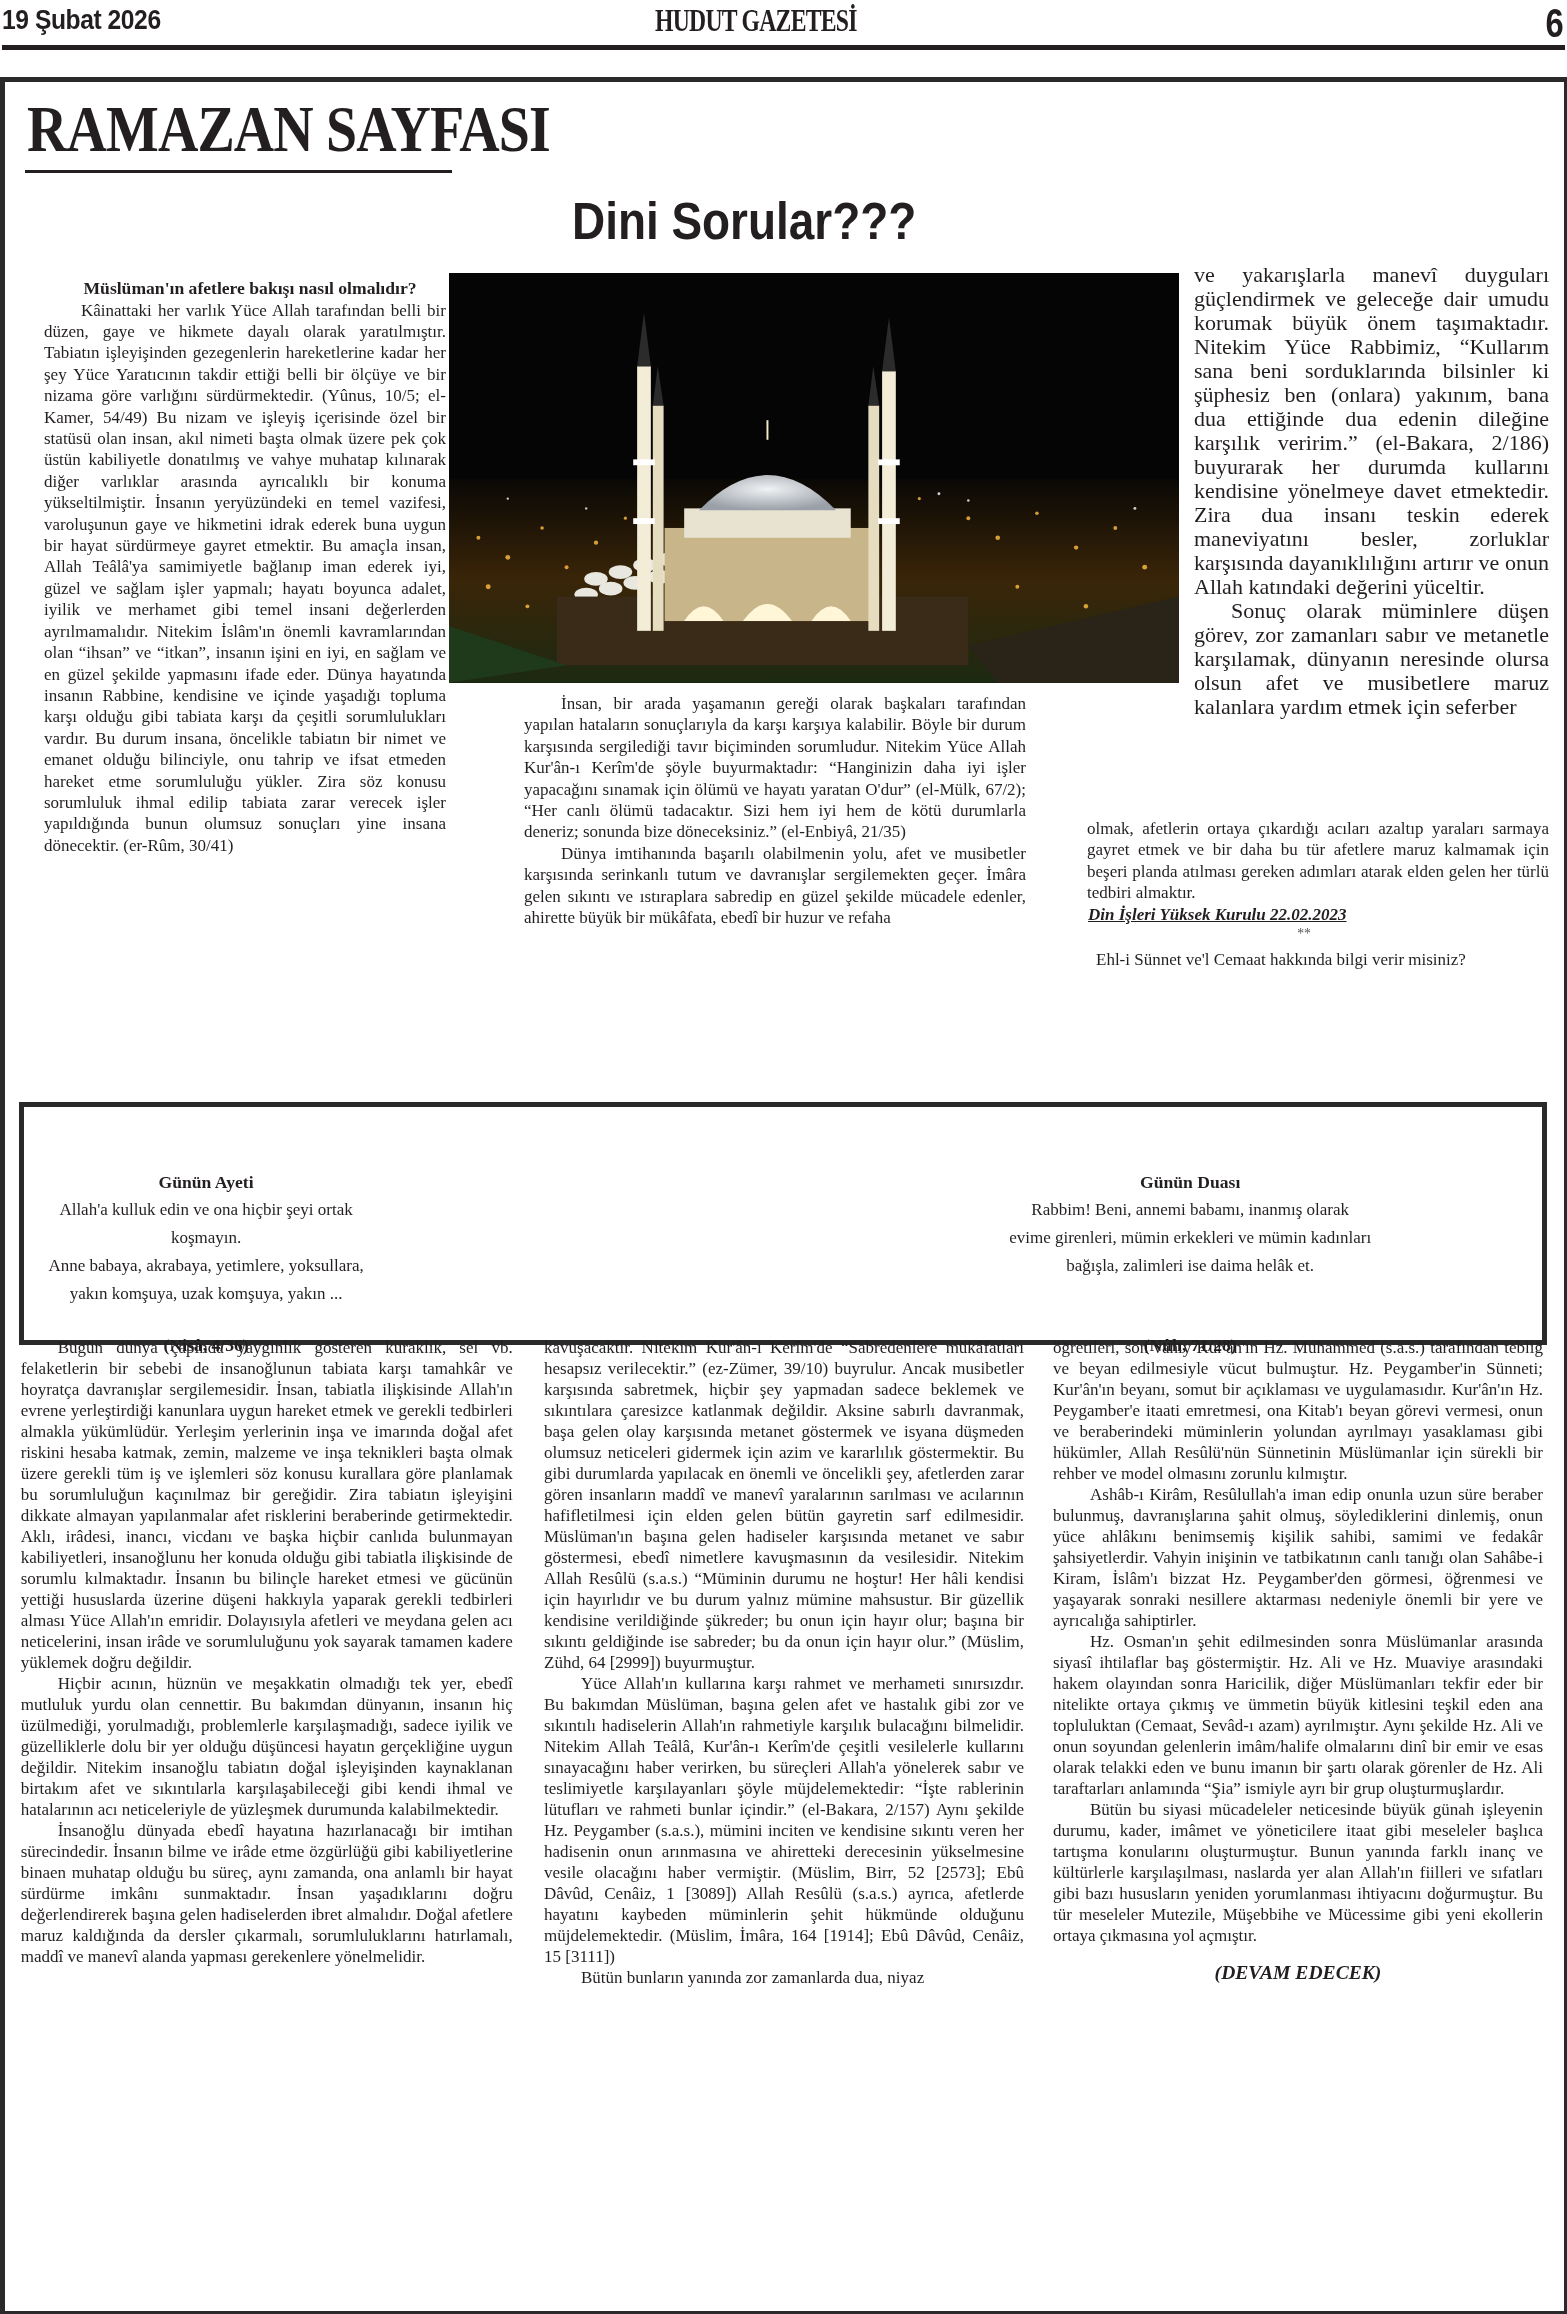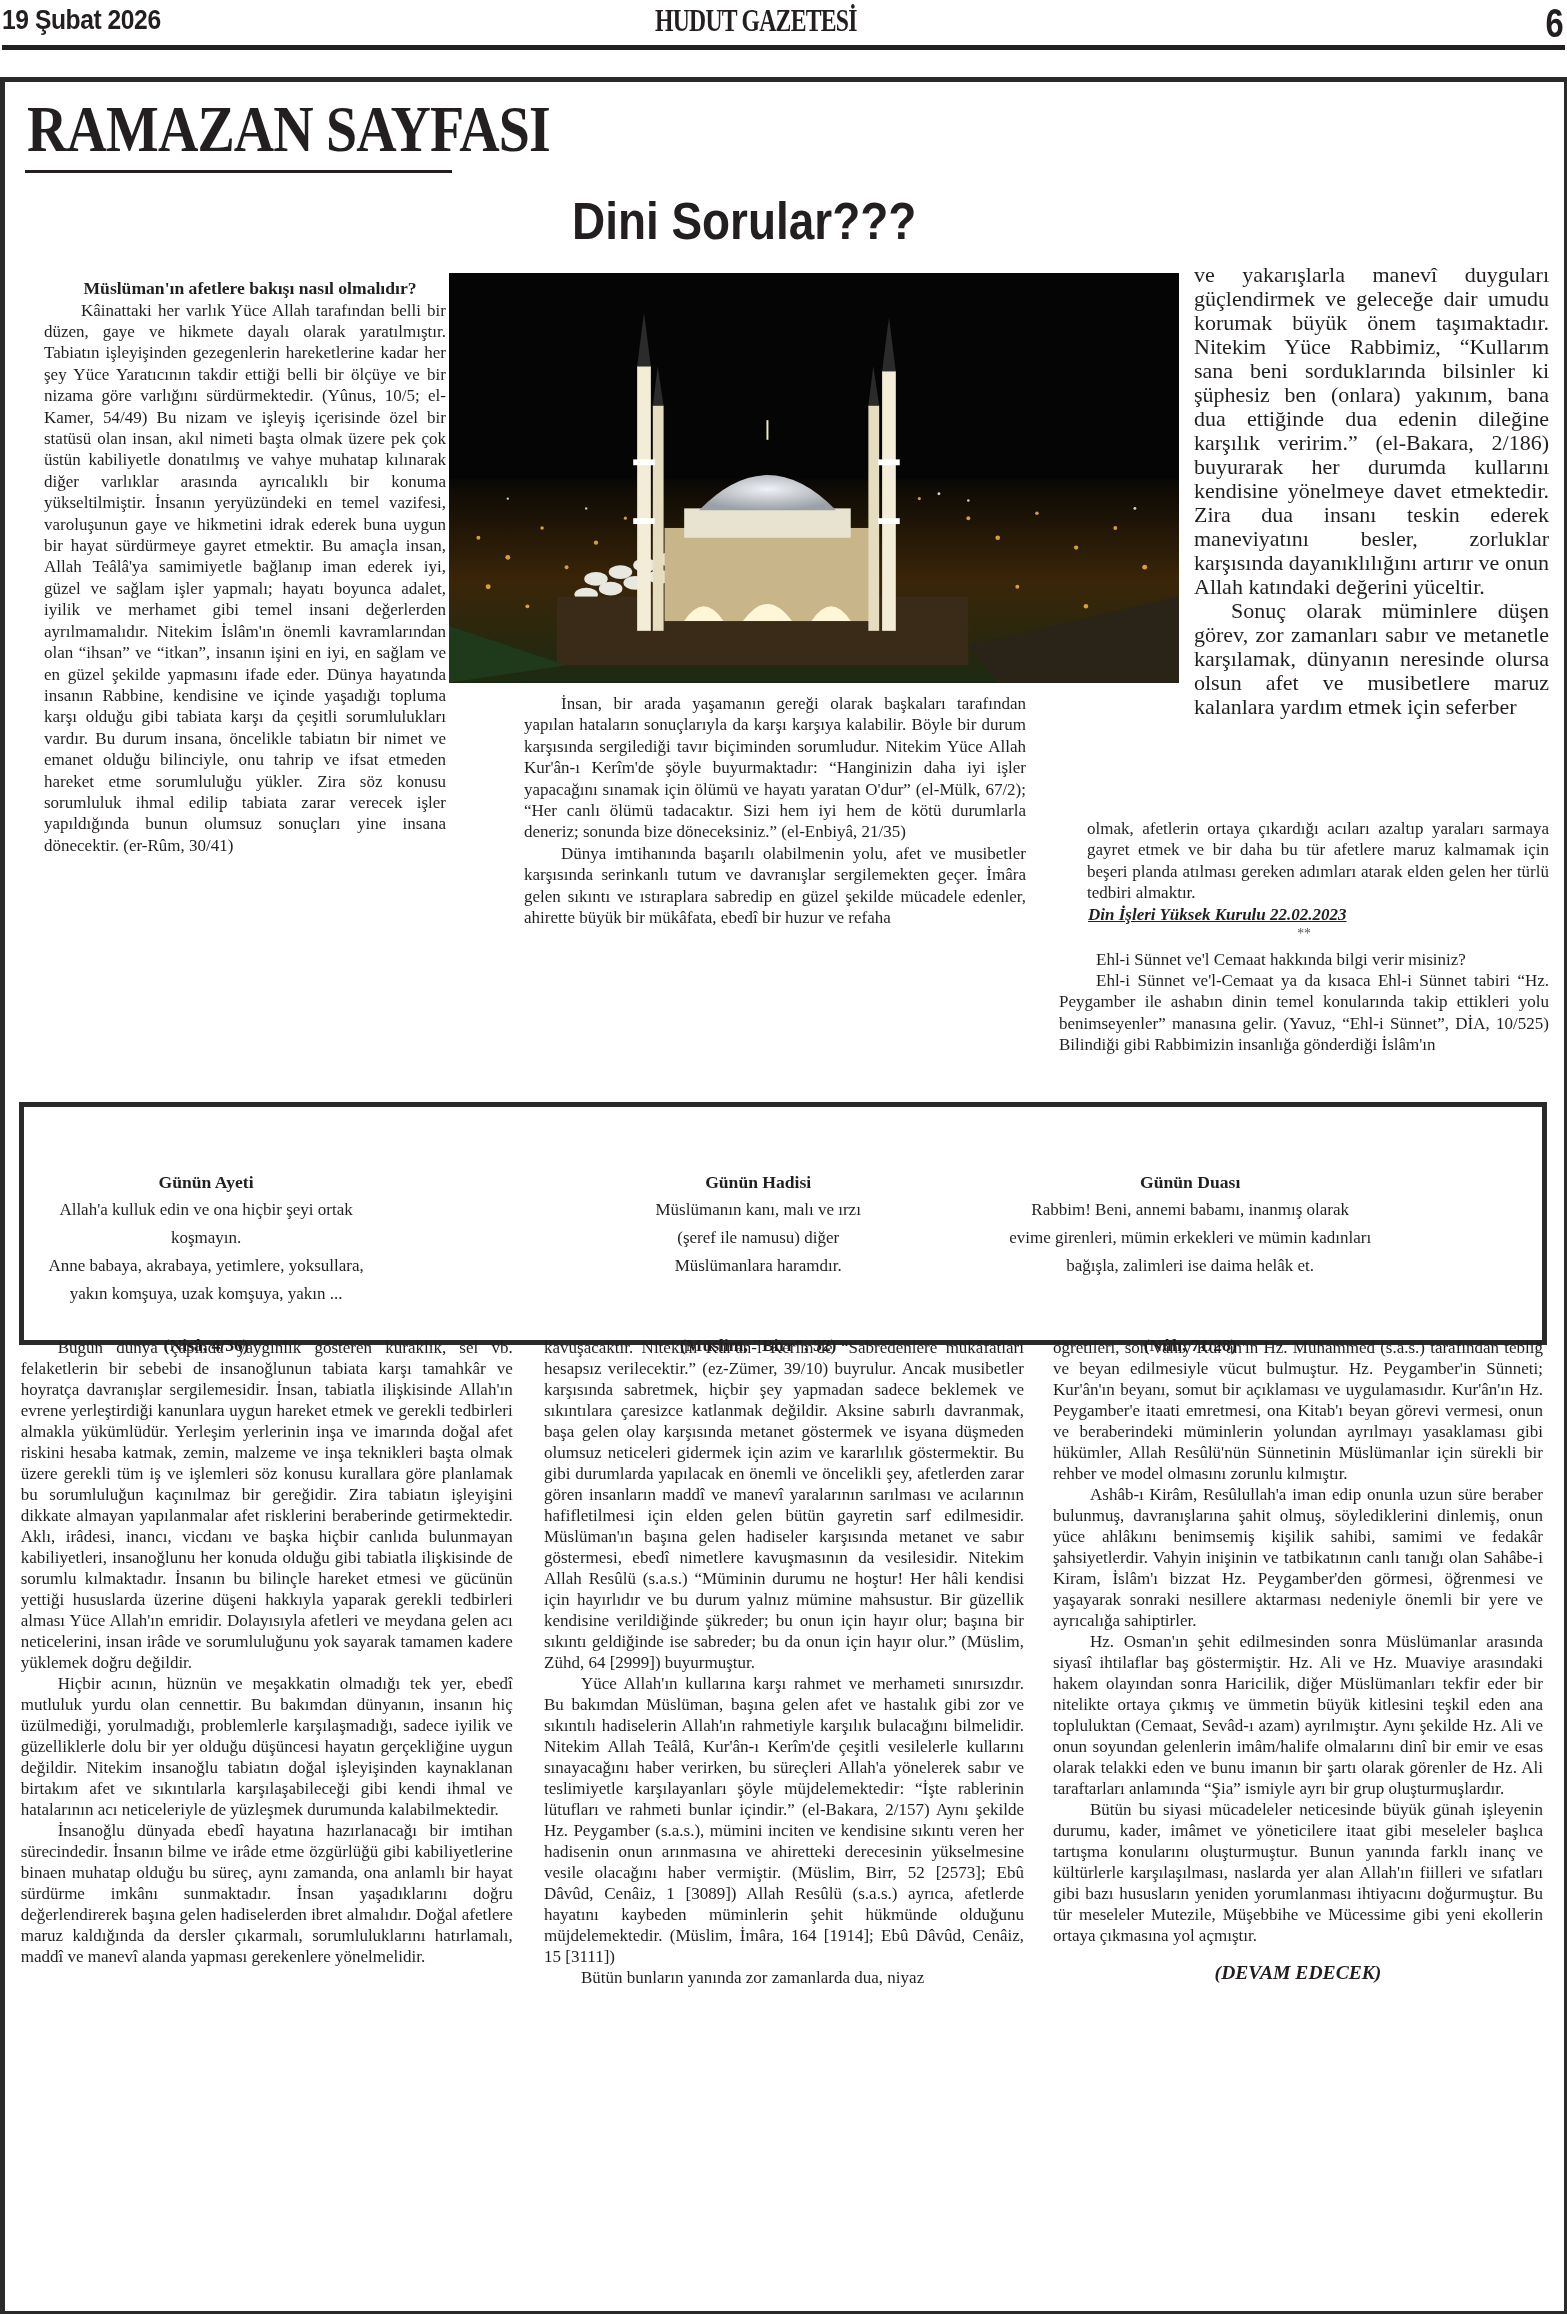--- a/index.html
+++ b/index.html
@@ -176,38 +176,30 @@
     <div class="col3-top">
       <p class="noindent">ve yakarışlarla manevî duyguları güçlendirmek ve geleceğe dair umudu korumak büyük önem taşımaktadır. Nitekim Yüce Rabbimiz, “Kullarım sana beni sorduklarında bilsinler ki şüphesiz ben (onlara) yakınım, bana dua ettiğinde dua edenin dileğine karşılık veririm.” (el-Bakara, 2/186) buyurarak her durumda kullarını kendisine yönelmeye davet etmektedir. Zira dua insanı teskin ederek maneviyatını besler, zorluklar karşısında dayanıklılığını artırır ve onun Allah katındaki değerini yüceltir.</p>
       <p>Sonuç olarak müminlere düşen görev, zor zamanları sabır ve metanetle karşılamak, dünyanın neresinde olursa olsun afet ve musibetlere maruz kalanlara yardım etmek için seferber</p>
     </div>
 
     <div class="col3-bot">
       <p class="noindent">olmak, afetlerin ortaya çıkardığı acıları azaltıp yaraları sarmaya gayret etmek ve bir daha bu tür afetlere maruz kalmamak için beşeri planda atılması gereken adımları atarak elden gelen her türlü tedbiri almaktır.</p>
       <p class="signature">Din İşleri Yüksek Kurulu  22.02.2023</p>
       <div class="stars">**</div>
       <p>Ehl-i Sünnet ve'l Cemaat hakkında bilgi verir misiniz?</p>
-      <p>Ehl-i Sünnet ve'l-Cemaat ya da kısaca Ehl-i Sünnet tabiri “Hz. Peygamber ile ashabın dinin temel konularında takip ettikleri yolu benimseyenler” manasına gelir. (Yavuz, “Ehl-i Sünnet”, DİA, 10/525) Bilindiği gibi Rabbimizin insanlığa gönderdiği İslâm'ın</p>
     </div>
 
     <div class="daily-box">
       <div class="daily-item di1">
         <div class="dt">Günün Ayeti</div>
         <div>Allah'a kulluk edin ve ona hiçbir şeyi ortak koşmayın.</div>
         <div>Anne babaya, akrabaya, yetimlere, yoksullara,</div>
         <div>yakın komşuya, uzak komşuya, yakın ...</div>
         <div class="dsrc">(Nisâ, 4/36)</div>
       </div>
-      <div class="daily-item di2">
-        <div class="dt">Günün Hadisi</div>
-        <div>Müslümanın kanı, malı ve ırzı</div>
-        <div>(şeref ile namusu) diğer</div>
-        <div>Müslümanlara haramdır.</div>
-        <div class="dsrc">(Müslim, "Birr", 32)</div>
-      </div>
       <div class="daily-item di3">
         <div class="dt">Günün Duası</div>
         <div>Rabbim! Beni, annemi babamı, inanmış olarak</div>
         <div>evime girenleri,  mümin erkekleri ve mümin kadınları</div>
         <div>bağışla, zalimleri ise daima helâk et.</div>
         <div class="dsrc">(Nûh, 71/28)</div>
       </div>
     </div>
 
     <div class="bcol b1">

